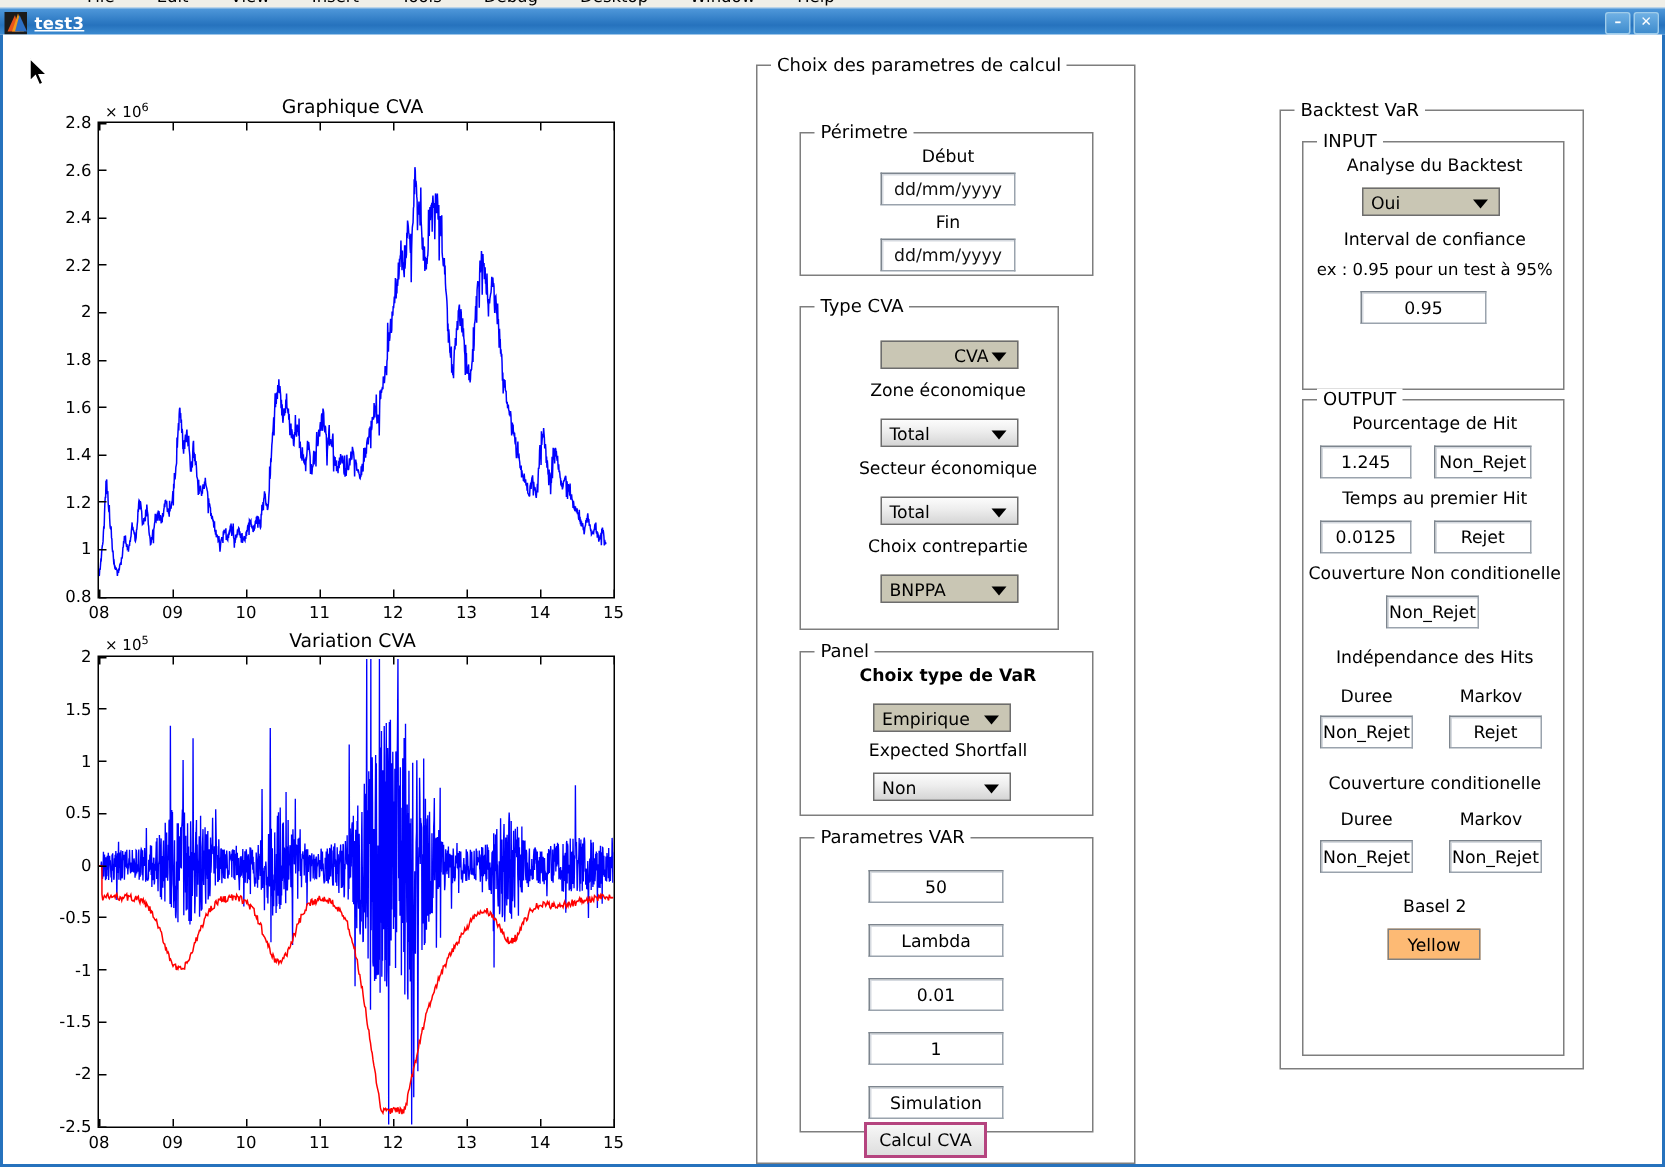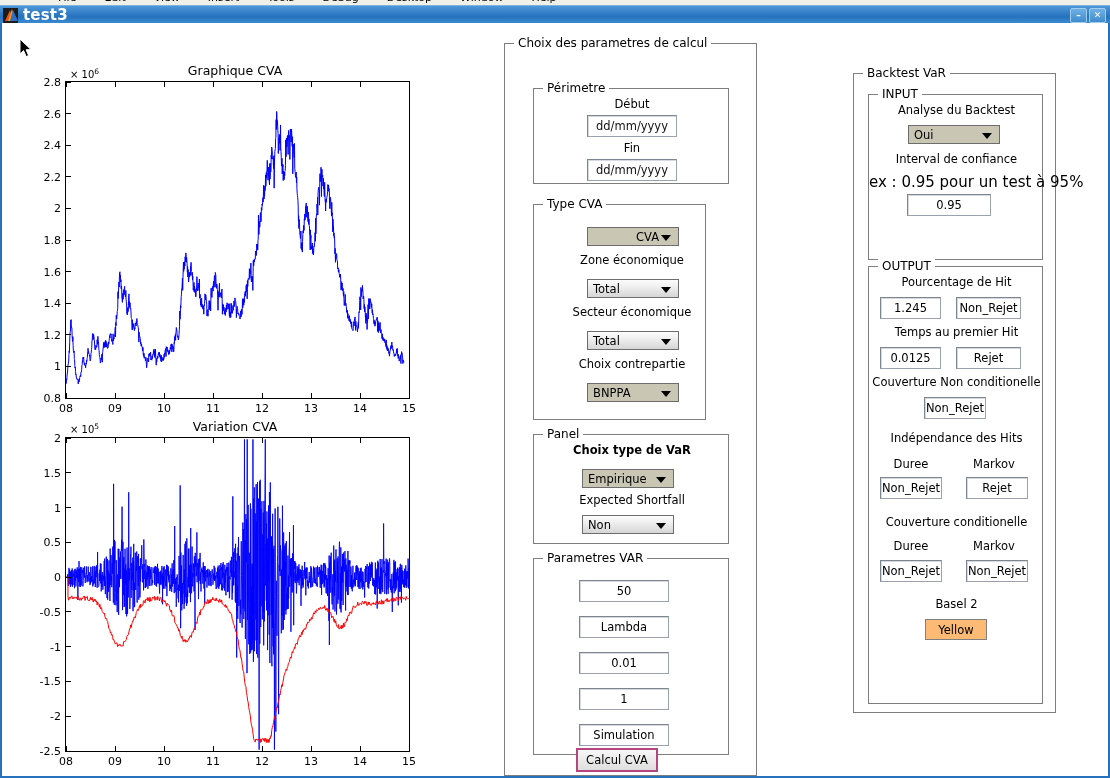--- a/index.html
+++ b/index.html
@@ -24,21 +24,21 @@
     border-top:1px solid #7fb2e0;
   }
   .tb-icon{
     width:15px;height:15px;margin-left:3px;margin-right:5px;
     background:#1b1b1b;position:relative;flex:0 0 auto;overflow:hidden;
   }
   .tb-icon .l{position:absolute;width:0;height:0;}
   .tb-icon .l1{left:2px;top:2px;border-left:5px solid transparent;border-right:3px solid transparent;border-bottom:11px solid #e8541a;}
   .tb-icon .l2{left:5px;top:1px;border-left:4px solid transparent;border-right:4px solid transparent;border-bottom:12px solid #f09a1a;}
   .tb-icon .l3{left:7px;top:2px;border-left:3px solid transparent;border-right:5px solid transparent;border-bottom:11px solid #2d6fc4;}
-  .tb-title{font-size:15px;font-weight:bold;color:#fff;letter-spacing:.2px;}
+  .tb-title{font-size:11px;font-weight:bold;color:#fff;letter-spacing:.2px;text-decoration:underline;}
   .tb-btns{margin-left:auto;display:flex;gap:2px;padding-right:4px;}
   .tb-btn{
     width:15px;height:13px;
     background:linear-gradient(180deg,#6fb0e4 0%,#3f8ccd 100%);
     border:1px solid #9fcdeb;border-radius:2px;
     color:#fff;font-size:9px;font-weight:bold;
     display:flex;align-items:center;justify-content:center;line-height:1;
   }
   .canvas{
     position:absolute;left:0;top:23px;width:1110px;height:755px;
@@ -220,21 +220,21 @@
       <div class="ptitle">Backtest VaR</div>
 
       <div class="panel" style="left:14px;top:20px;width:175px;height:166px;">
         <div class="ptitle">INPUT</div>
         <div class="lbl" style="left:0;top:8px;width:175px;">Analyse du Backtest</div>
         <div class="popup tan" style="left:39px;top:30px;width:92px;height:19px;">
           <span>Oui</span>
           <span class="arrow"></span>
         </div>
         <div class="lbl" style="left:0;top:57px;width:175px;">Interval de confiance</div>
-        <div class="lbl" style="left:0;top:78px;width:175px;font-size:15px;">ex : 0.95 pour un test à 95%</div>
+        <div class="lbl" style="left:0;top:78px;width:175px;font-size:11px;">ex : 0.95 pour un test à 95%</div>
         <div class="edit" style="left:38px;top:99px;width:84px;height:22px;">0.95</div>
       </div>
 
       <div class="panel" style="left:14px;top:192px;width:175px;height:438px;padding-left:38px;">
         <div class="ptitle">OUTPUT</div>
 
         <div class="lbl" style="left:0;top:8px;width:175px;">Pourcentage de Hit</div>
         <div class="edit" style="left:11px;top:30px;width:61px;height:22px;">1.245</div>
         <div class="edit" style="left:87px;top:30px;width:65px;height:22px;">Non_Rejet</div>
 

